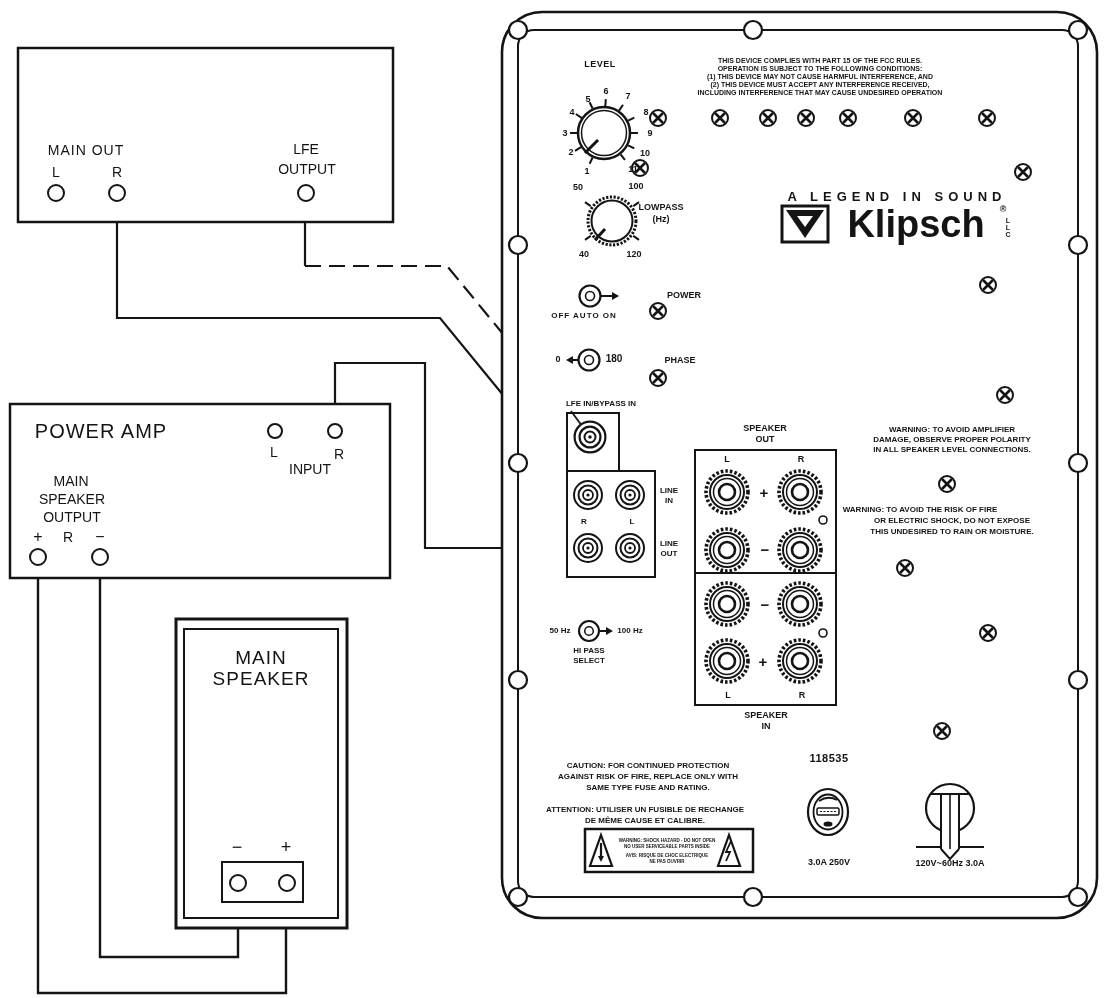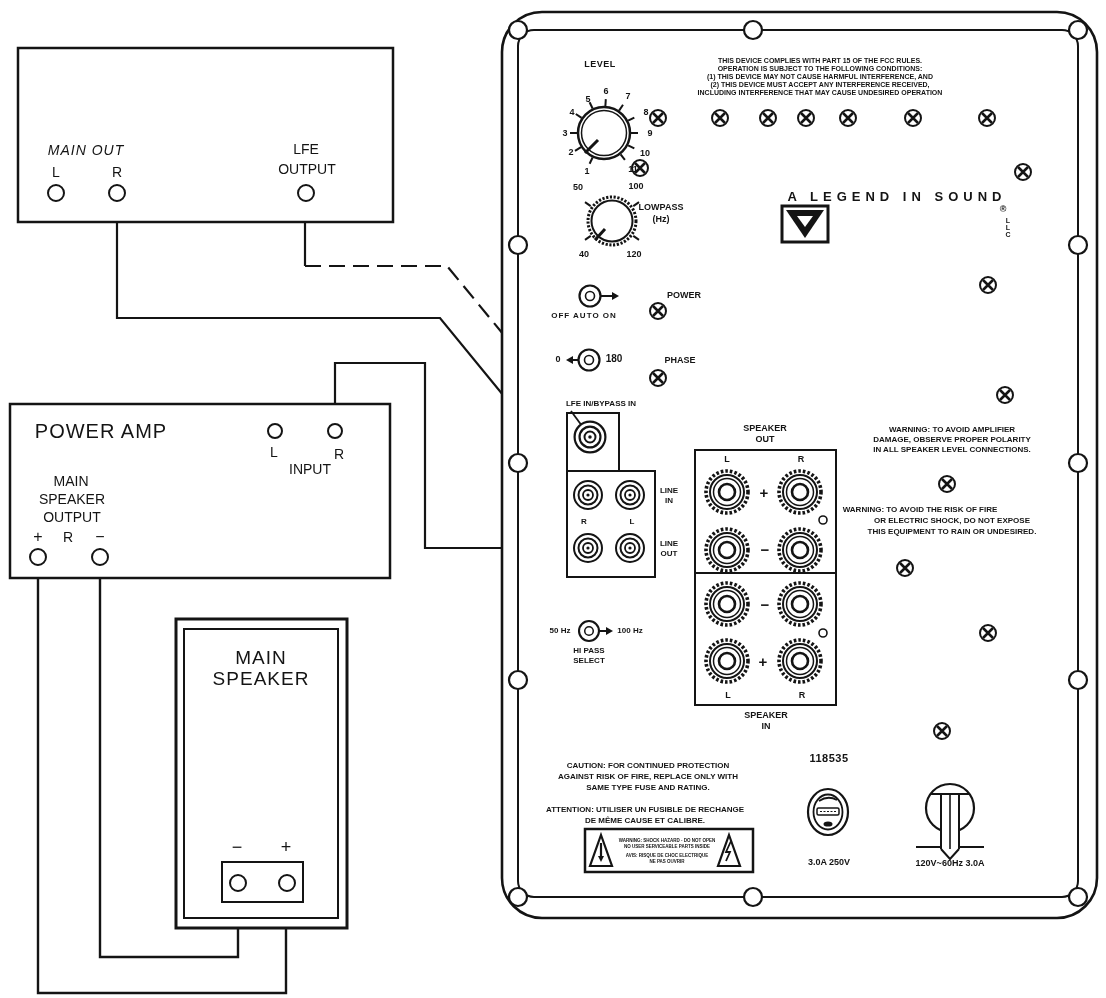--- a/index.html
+++ b/index.html
@@ -240,21 +240,21 @@
     <circle cx="950" cy="808" r="24" fill="#fff" stroke="#141414" stroke-width="2.2"></circle>
     <rect x="942" y="794" width="16" height="62" fill="#fff"></rect>
     <line x1="931" y1="794" x2="969" y2="794" stroke="#141414" stroke-width="2"></line>
     <line x1="941" y1="794" x2="941" y2="849" stroke="#141414" stroke-width="2"></line>
     <line x1="950" y1="794" x2="950" y2="852" stroke="#141414" stroke-width="1.6"></line>
     <line x1="959" y1="794" x2="959" y2="849" stroke="#141414" stroke-width="2"></line>
     <path d="M941 849 L950 859 L959 849" fill="#fff" stroke="#141414" stroke-width="2"></path>
   </g>
 </svg>
 
-<span class="t" style="left:86px;top:150px;font-size:14px;letter-spacing:1px;font-style:italic;">MAIN OUT</span>
+<span class="t" style="left:86px;top:150px;font-size:14px;letter-spacing:1px;">MAIN OUT</span>
 <span class="t" style="left:56px;top:172px;font-size:14px;">L</span>
 <span class="t" style="left:117px;top:172px;font-size:14px;">R</span>
 <span class="t" style="left:306px;top:149px;font-size:14px;">LFE</span>
 <span class="t" style="left:307px;top:169px;font-size:14px;">OUTPUT</span>
 
 <span class="t" style="left:101px;top:431px;font-size:20px;letter-spacing:1px;">POWER AMP</span>
 <span class="t" style="left:274px;top:452px;font-size:14px;">L</span>
 <span class="t" style="left:339px;top:454px;font-size:14px;">R</span>
 <span class="t" style="left:310px;top:469px;font-size:14px;">INPUT</span>
 <span class="t" style="left:71px;top:481px;font-size:14px;">MAIN</span>
@@ -316,29 +316,30 @@
 <span class="t b" style="left:764px;top:492px;font-size:15px;">+</span>
 <span class="t b" style="left:765px;top:549px;font-size:15px;">−</span>
 <span class="t b" style="left:765px;top:604px;font-size:15px;">−</span>
 <span class="t b" style="left:763px;top:661px;font-size:15px;">+</span>
 <span class="t b" style="left:728px;top:695px;font-size:9px;">L</span>
 <span class="t b" style="left:802px;top:695px;font-size:9px;">R</span>
 <span class="t b" style="left:766px;top:715px;font-size:9px;">SPEAKER</span>
 <span class="t b" style="left:766px;top:726px;font-size:9px;">IN</span>
 
 <span class="t b" style="left:897px;top:196px;font-size:13px;letter-spacing:5px;">A LEGEND IN SOUND</span>
+<span class="t b" style="left:916px;top:224px;font-size:38px;letter-spacing:0px;">Klipsch</span>
 <span class="t b" style="left:1003px;top:209px;font-size:9px;">®</span>
 <span class="t b vert" style="left:1008px;top:227px;font-size:7px;">LLC</span>
 
 <span class="t b" style="left:952px;top:430px;font-size:8px;">WARNING: TO AVOID AMPLIFIER</span>
 <span class="t b" style="left:952px;top:440px;font-size:8px;">DAMAGE, OBSERVE PROPER POLARITY</span>
 <span class="t b" style="left:952px;top:450px;font-size:8px;">IN ALL SPEAKER LEVEL CONNECTIONS.</span>
 <span class="t b" style="left:920px;top:510px;font-size:8px;">WARNING: TO AVOID THE RISK OF FIRE</span>
 <span class="t b" style="left:952px;top:521px;font-size:8px;">OR ELECTRIC SHOCK, DO NOT EXPOSE</span>
-<span class="t b" style="left:952px;top:532px;font-size:8px;">THIS EQUIPMENT TO RAIN OR UNDESIRED.</span>
+<span class="t b" style="left:952px;top:532px;font-size:8px;">THIS UNDESIRED TO RAIN OR MOISTURE.</span>
 
 <span class="t b" style="left:560px;top:631px;font-size:8px;">50 Hz</span>
 <span class="t b" style="left:630px;top:631px;font-size:8px;">100 Hz</span>
 <span class="t b" style="left:589px;top:651px;font-size:8px;">HI PASS</span>
 <span class="t b" style="left:589px;top:661px;font-size:8px;">SELECT</span>
 
 <span class="t b" style="left:648px;top:766px;font-size:8px;">CAUTION: FOR CONTINUED PROTECTION</span>
 <span class="t b" style="left:648px;top:777px;font-size:8px;">AGAINST RISK OF FIRE, REPLACE ONLY WITH</span>
 <span class="t b" style="left:648px;top:788px;font-size:8px;">SAME TYPE FUSE AND RATING.</span>
 <span class="t b" style="left:645px;top:810px;font-size:8px;">ATTENTION: UTILISER UN FUSIBLE DE RECHANGE</span>

